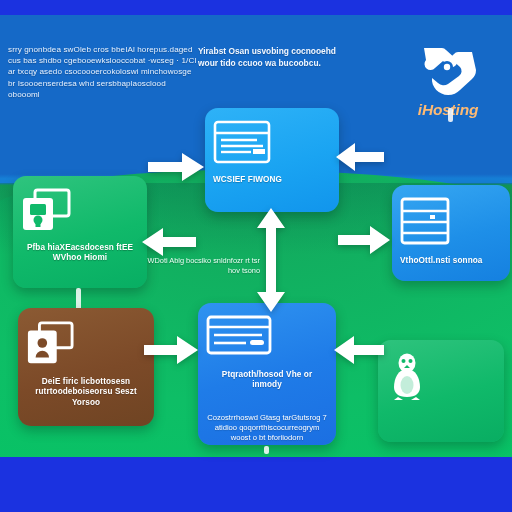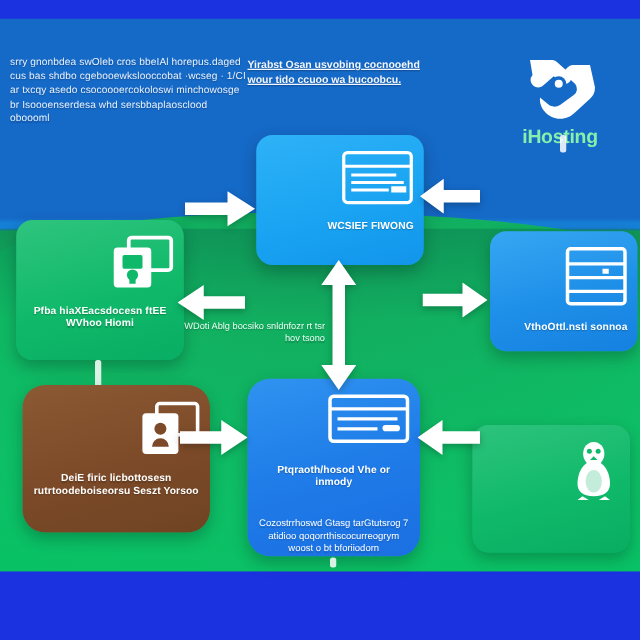--- a/index.html
+++ b/index.html
@@ -60,47 +60,47 @@
   .hdr-right {
     position: absolute;
     left: 198px; top: 46px;
     width: 150px;
     font-size: 8.4px;
     line-height: 11.6px;
     font-weight: bold;
     color: #f2f7ff;
     text-shadow: 0 1px 1px rgba(0,0,0,.22);
     filter: blur(.35px);
-    text-decoration: underline;
   }
 
   
   .brand {
     position: absolute;
     left: 396px; top: 42px;
     width: 104px;
     text-align: center;
   }
   .brand svg { display: block; margin: 0 auto; }
   .brand-name {
     margin-top: 3px;
     font-size: 15.5px;
     font-weight: bold;
-    color: #86efac;
+    color: #fdba74;
     letter-spacing: -.2px;
     filter: blur(.25px);
+    font-style: italic;
   }
 
   
   .card {
     position: absolute;
     border-radius: 13px;
     display: flex;
     flex-direction: column;
-    align-items: flex-end;
+    align-items: flex-start;
     justify-content: flex-start;
     padding: 12px 8px 9px;
     box-shadow: 0 5px 12px rgba(0,30,20,.28);
     color: #ffffff;
     text-align: center;
   }
   .card .ico { display: block; }
   .card .ttl {
     margin-top: 7px;
     font-size: 8.2px;
@@ -117,24 +117,24 @@
     filter: blur(.35px);
     text-shadow: 0 1px 1px rgba(0,0,0,.2);
   }
 
   #card-web     { left: 205px; top: 108px; width: 134px; height: 104px;
                   background: linear-gradient(165deg,#2eb2f7,#1aa4f2 55%,#1195ec); }
   #card-green   { left: 13px;  top: 176px; width: 134px; height: 112px;
                   background: linear-gradient(165deg,#2fc47e,#10b96a 55%,#08ae63); }
   #card-server  { left: 392px; top: 185px; width: 118px; height: 96px;
                   background: linear-gradient(165deg,#36a7f2,#1e8fe8 55%,#1580e0); }
-  #card-brown   { left: 18px;  top: 308px; width: 150px; height: 118px;
-                  background: linear-gradient(165deg,#8b5a33,#7c4a28 55%,#6f4423); border-radius: 18px; }
+  #card-brown   { left: 18px;  top: 308px; width: 136px; height: 118px;
+                  background: linear-gradient(165deg,#8b5a33,#7c4a28 55%,#6f4423); }
   #card-manage  { left: 198px; top: 303px; width: 138px; height: 142px;
-                  background: linear-gradient(165deg,#2f93f0,#1f7ce8 50%,#1b6fe2); border-radius: 18px; }
+                  background: linear-gradient(165deg,#2f93f0,#1f7ce8 50%,#1b6fe2); }
   #card-linux   { left: 378px; top: 340px; width: 126px; height: 102px;
                   background: linear-gradient(165deg,#2ec37d,#10b96a 55%,#09ad62); }
 
   
   .arrow { position: absolute; }
   .arrow svg { display: block; filter: drop-shadow(0 2px 3px rgba(0,0,0,.25)); }
 
   #arrow-right-top   { left: 148px; top: 152px; }
   #arrow-left-top    { left: 336px; top: 143px; }
   #arrow-left-mid    { left: 142px; top: 228px; }

